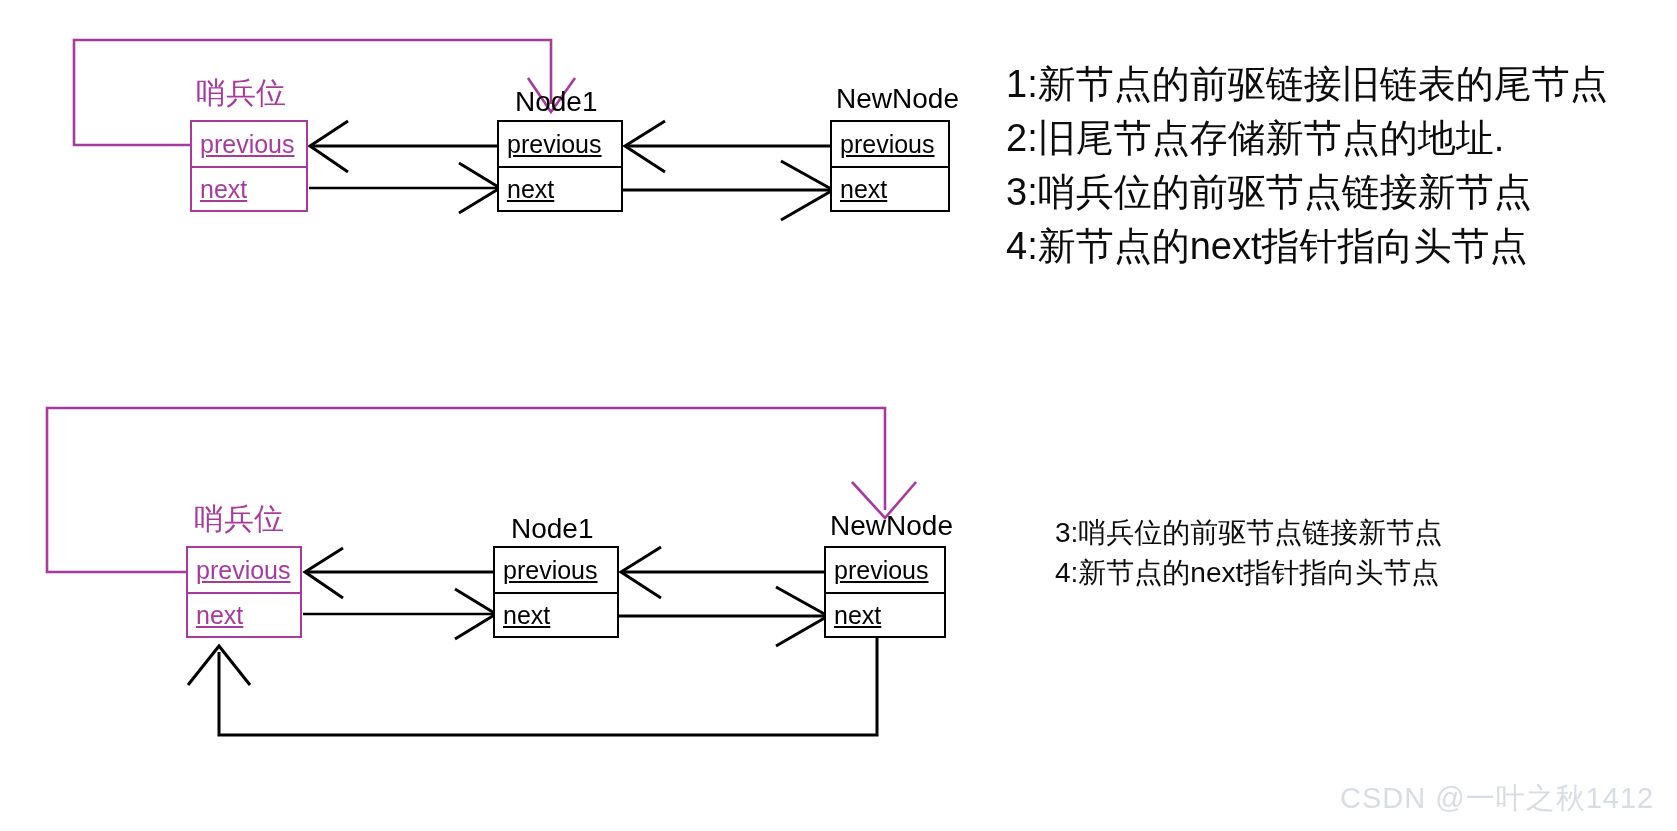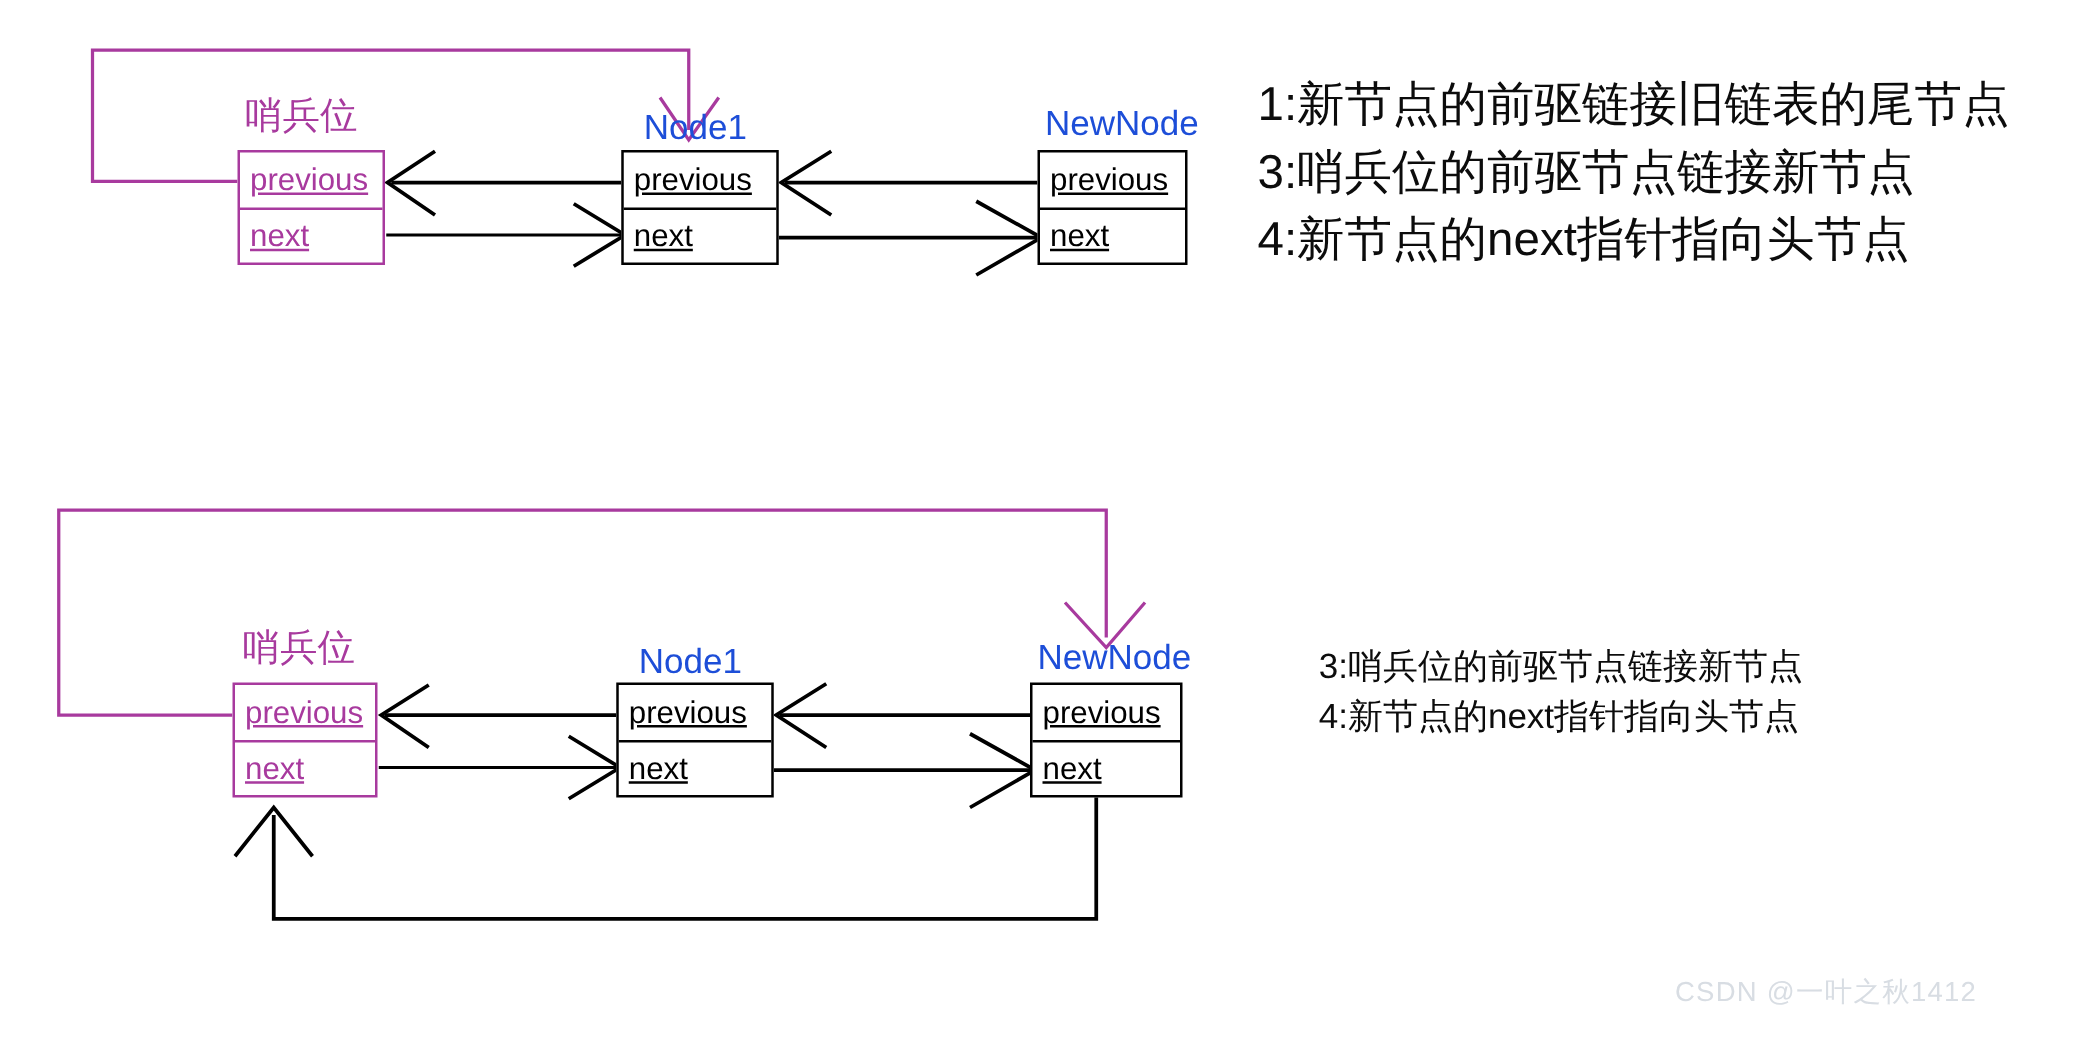--- a/index.html
+++ b/index.html
@@ -61,21 +61,21 @@
   .node.magenta .cell.top {
     border-bottom: 2px solid #a83a9e;
   }
 
   
   .node-label {
     position: absolute;
     white-space: nowrap;
     line-height: 1;
   }
-  .node-label.black { color: #1d4ed8; }
+  .node-label.black { color: #000000; }
   .node-label.magenta { color: #a83a9e; }
 
   
   .notes {
     position: absolute;
     color: #0c0c0c;
     white-space: nowrap;
   }
   .notes .note-line {
     line-height: 1.42;
@@ -189,24 +189,25 @@
 
   <div class="node-label black" style="left:830px; top:512px; font-size:28px;">NewNode</div>
 
   <div class="node black" style="left:824px; top:546px; width:122px; height:92px;">
     <div class="cell top" style="height:46px; font-size:25px;">previous</div>
     <div class="cell" style="height:42px; font-size:25px;">next</div>
   </div>
 
   <div class="notes" style="left:1006px; top:58px; font-size:38px;">
     <div class="note-line">1:新节点的前驱链接旧链表的尾节点</div>
+    <div class="note-line">2:旧尾节点存储新节点的地址.</div>
     <div class="note-line">3:哨兵位的前驱节点链接新节点</div>
     <div class="note-line">4:新节点的next指针指向头节点</div>
   </div>
 
   <div class="notes" style="left:1055px; top:513px; font-size:28px;">
     <div class="note-line">3:哨兵位的前驱节点链接新节点</div>
     <div class="note-line">4:新节点的next指针指向头节点</div>
   </div>
 
-  <div class="watermark" style="left:1340px; top:779px; font-size:22px;">CSDN @一叶之秋1412</div>
+  <div class="watermark" style="left:1340px; top:779px; font-size:29px;">CSDN @一叶之秋1412</div>
 
 </div>
 
 </body></html>

